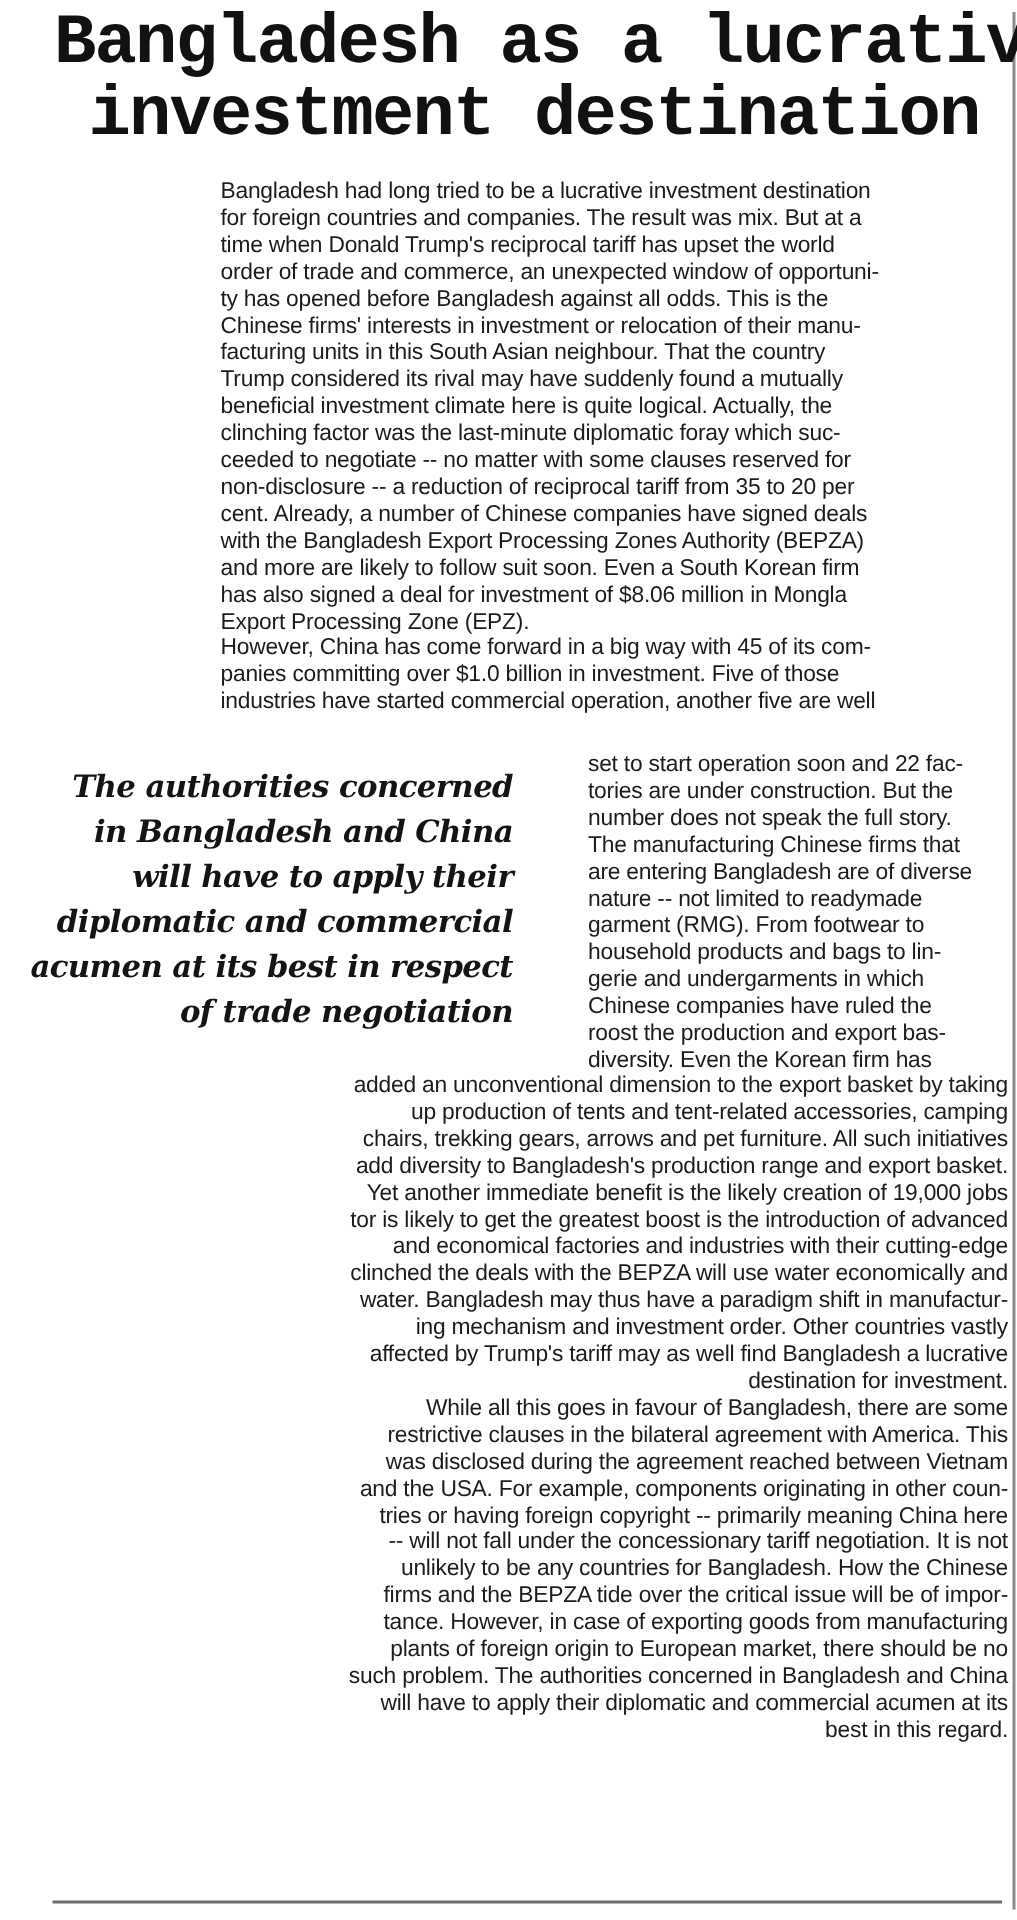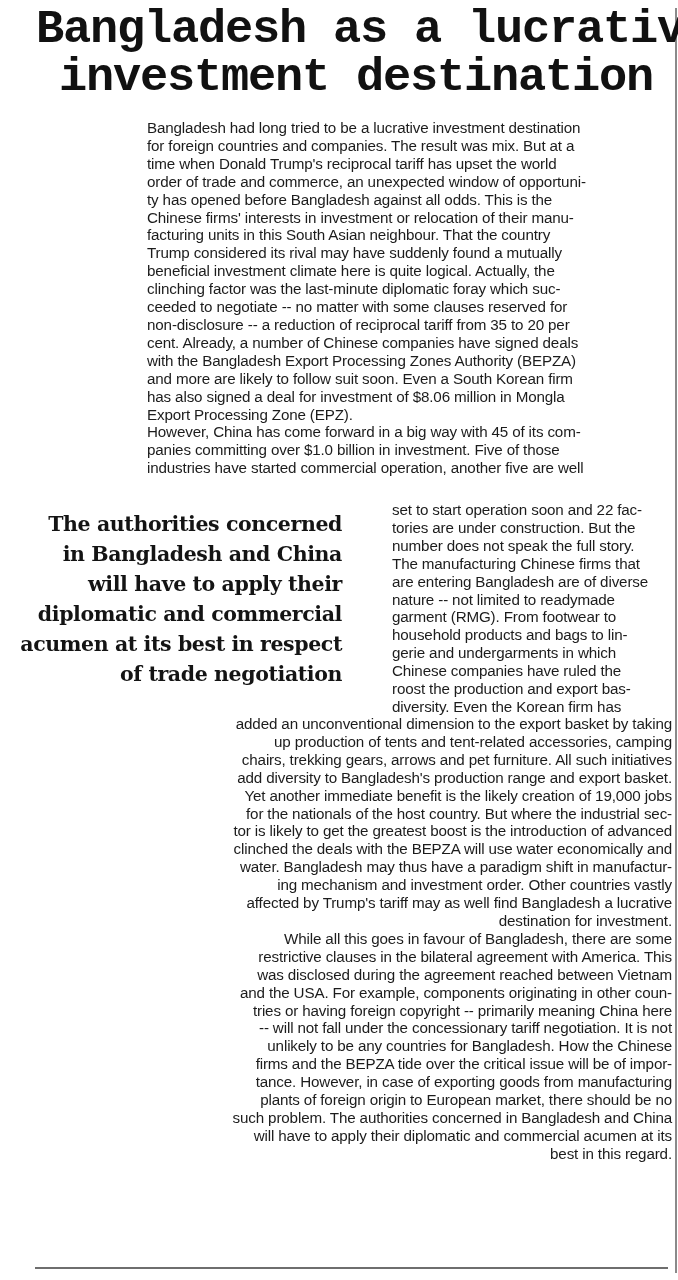--- a/index.html
+++ b/index.html
@@ -22,21 +22,21 @@
     letter-spacing: -0.15px;
   }
   .block { position: absolute; margin: 0; }
   .line { display: block; white-space: nowrap; }
   #top-block { left: 147px; top: 119px; width: 525px; }
   #mid-block { left: 356px; top: 501px; width: 316px; margin-left: 36px; }
   #low-block { left: 147px; top: 715px; width: 525px; text-align: right; }
   .pullquote {
     position: absolute; left: 20px; top: 509px; width: 322px; text-align: right;
     font-family: "DejaVu Serif", "Liberation Serif", serif;
-    font-weight: bold; font-size: 20.5px; line-height: 30px;
+    font-style: italic; font-weight: bold; font-size: 20.5px; line-height: 30px;
     color: #141414; letter-spacing: -0.4px;
   }
   .pullquote .line { white-space: nowrap; }
   .bottom-rule {
     position: absolute; left: 35px; top: 1267px; width: 633px; height: 2px; background: #6e6e6e;
   }
 </style>
 </head>
 <body>
 
@@ -93,22 +93,22 @@
   <span class="line">roost the production and export bas-</span>
   <span class="line">diversity. Even the Korean firm has</span>
 </div>
 
 <div class="block body-text" id="low-block">
   <span class="line">added an unconventional dimension to the export basket by taking</span>
   <span class="line">up production of tents and tent-related accessories, camping</span>
   <span class="line">chairs, trekking gears, arrows and pet furniture. All such initiatives</span>
   <span class="line">add diversity to Bangladesh's production range and export basket.</span>
   <span class="line">Yet another immediate benefit is the likely creation of 19,000 jobs</span>
-  <span class="line">for the nationals of the host country. But where the industrial sec-</span>
   <span class="line">tor is likely to get the greatest boost is the introduction of advanced</span>
+  <span class="line">and economical factories and industries with their cutting-edge</span>
   <span class="line">clinched the deals with the BEPZA will use water economically and</span>
   <span class="line">water. Bangladesh may thus have a paradigm shift in manufactur-</span>
   <span class="line">ing mechanism and investment order. Other countries vastly</span>
   <span class="line">affected by Trump's tariff may as well find Bangladesh a lucrative</span>
   <span class="line">destination for investment.</span>
   <span class="line">While all this goes in favour of Bangladesh, there are some</span>
   <span class="line">restrictive clauses in the bilateral agreement with America. This</span>
   <span class="line">was disclosed during the agreement reached between Vietnam</span>
   <span class="line">and the USA. For example, components originating in other coun-</span>
   <span class="line">tries or having foreign copyright -- primarily meaning China here</span>

